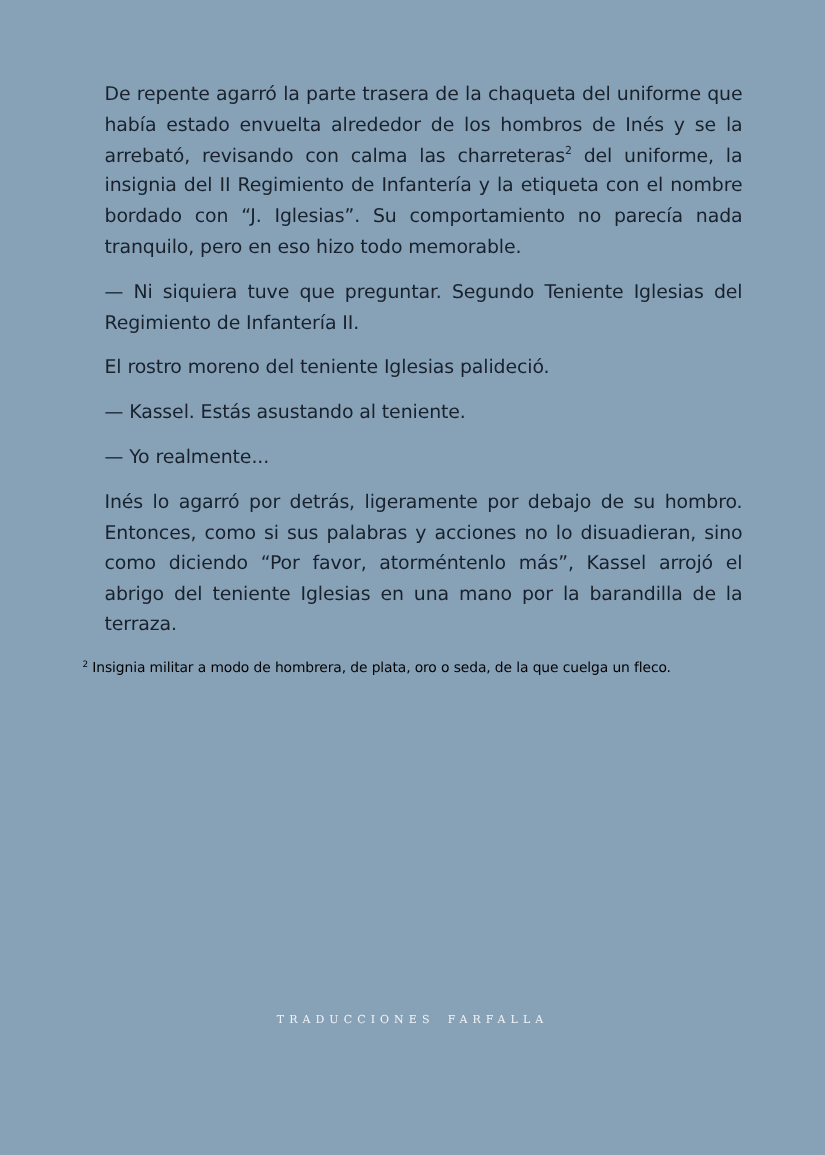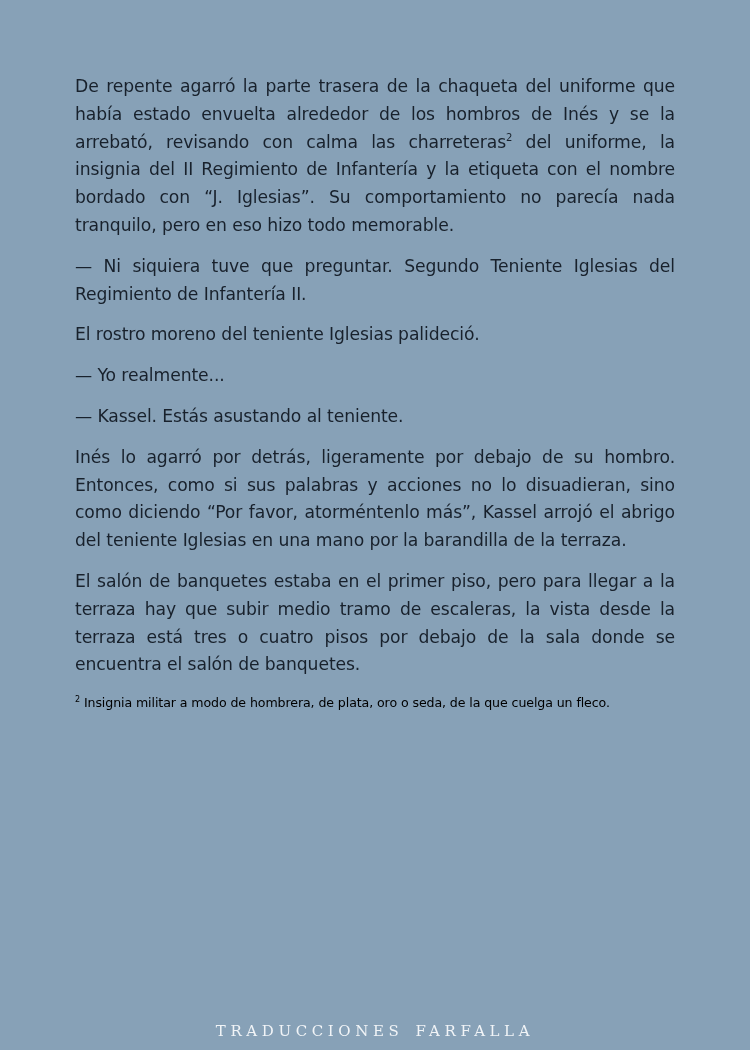--- a/index.html
+++ b/index.html
@@ -24,20 +24,21 @@
       line-height: 27.8px;
       letter-spacing: -0.1px;
     }
     .para {
       margin: 0 0 13px 0;
       text-align: justify;
       hyphens: none;
     }
     .para.last-left {
       text-align-last: left;
+      margin-left: 20px;
     }
     sup {
       font-size: 10px;
       line-height: 0;
       vertical-align: 7px;
     }
     .footnote {
       margin-top: 2px;
       font-size: 12.6px;
       line-height: 21px;
@@ -45,42 +46,41 @@
       color: #000000;
     }
     .footnote sup {
       font-size: 8px;
       vertical-align: 5px;
     }
     .footer {
       position: absolute;
       left: 0;
       width: 750px;
-      top: 1022px;
+      top: 922px;
       text-align: center;
       font-family: "DejaVu Serif", serif;
-      font-size: 15px;
+      font-size: 10px;
       letter-spacing: 4.6px;
       color: #f1f4f7;
     }
     .footer .gap {
       display: inline-block;
       width: 12px;
     }
   </style>
 </head>
 <body>
 
 <div class="page">
   <p class="para last-left"><span>De repente agarró la parte trasera de la chaqueta del uniforme que había estado envuelta alrededor de los hombros de Inés y se la arrebató, revisando con calma las charreteras</span><sup>2</sup><span> del uniforme, la insignia del II Regimiento de Infantería y la etiqueta con el nombre bordado con “J. Iglesias”. Su comportamiento no parecía nada tranquilo, pero en eso hizo todo memorable.</span></p>
   <p class="para last-left">— Ni siquiera tuve que preguntar. Segundo Teniente Iglesias del Regimiento de Infantería II.</p>
   <p class="para last-left">El rostro moreno del teniente Iglesias palideció.</p>
+  <p class="para last-left">— Kassel. Estás asustando al teniente.</p>
   <p class="para last-left">— Yo realmente...</p>
-  <p class="para last-left">— Kassel. Estás asustando al teniente.</p>
   <p class="para last-left">Inés lo agarró por detrás, ligeramente por debajo de su hombro. Entonces, como si sus palabras y acciones no lo disuadieran, sino como diciendo “Por favor, atorméntenlo más”, Kassel arrojó el abrigo del teniente Iglesias en una mano por la barandilla de la terraza.</p>
-  <p class="para last-left">El salón de banquetes estaba en el primer piso, pero para llegar a la terraza hay que subir medio tramo de escaleras, la vista desde la terraza está tres o cuatro pisos por debajo de la sala donde se encuentra el salón de banquetes.</p>
 
   <div class="footnote"><sup>2</sup><span> Insignia militar a modo de hombrera, de plata, oro o seda, de la que cuelga un fleco.</span></div>
 </div>
 
 <div class="footer">
   <span>TRADUCCIONES</span><span class="gap"></span><span>FARFALLA</span>
 </div>
 
 </body></html>

